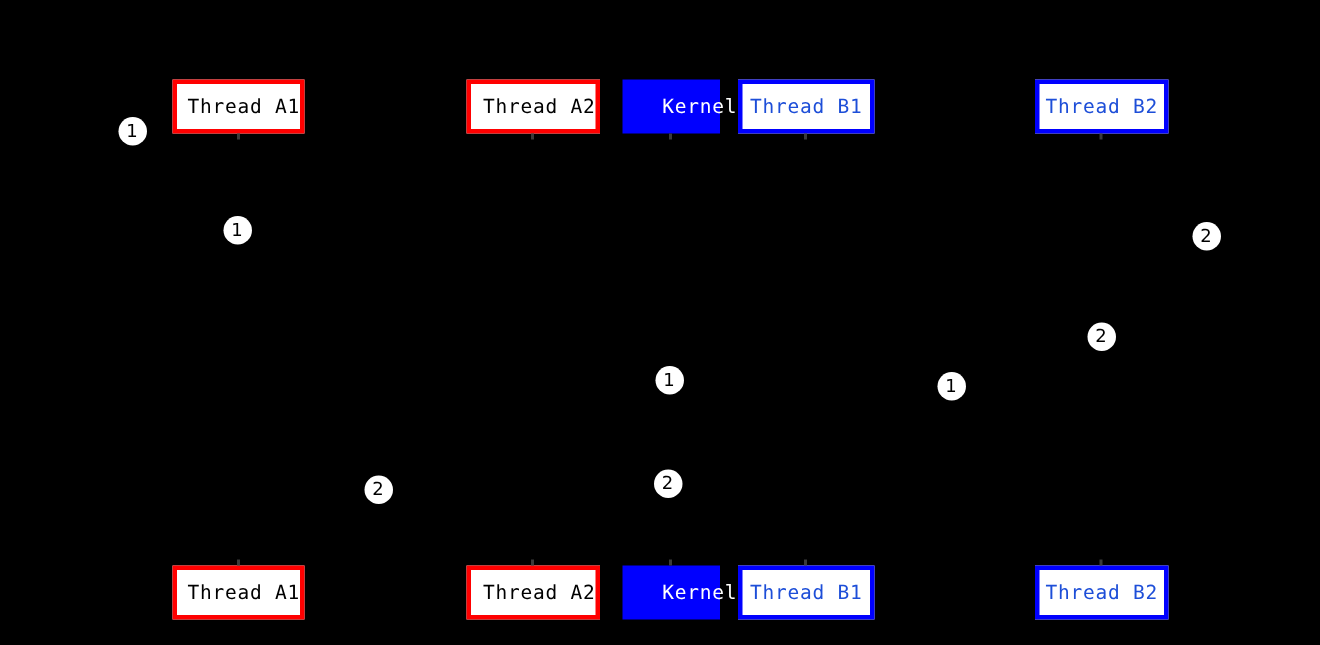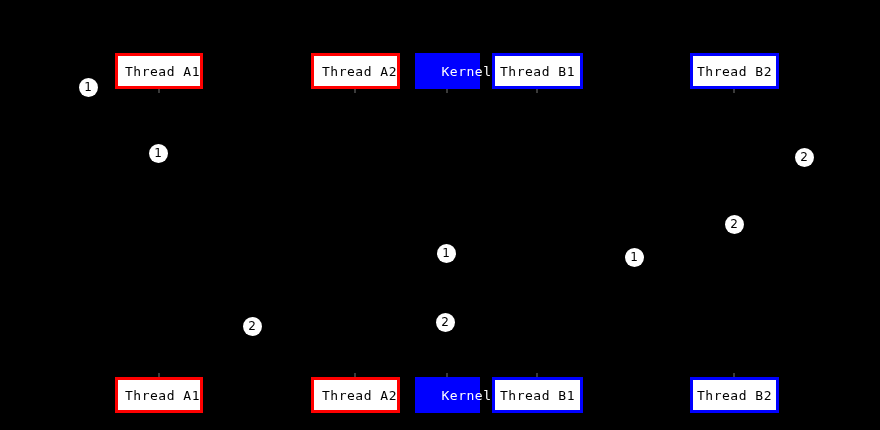--- a/index.html
+++ b/index.html
@@ -41,21 +41,21 @@
   }
   .participant.style-red {
     background: #ffffff;
     border: 3px solid #ff0000;
     color: #000000;
     justify-content: flex-end;
   }
   .participant.style-blue {
     background: #ffffff;
     border: 3px solid #0000ff;
-    color: #000000;
+    color: #1d4ed8;
   }
   .participant.style-solidblue {
     background: #0000ff;
     border: 0;
     color: #ffffff;
     padding-left: 38px;
   }
 
   
   .badge {

